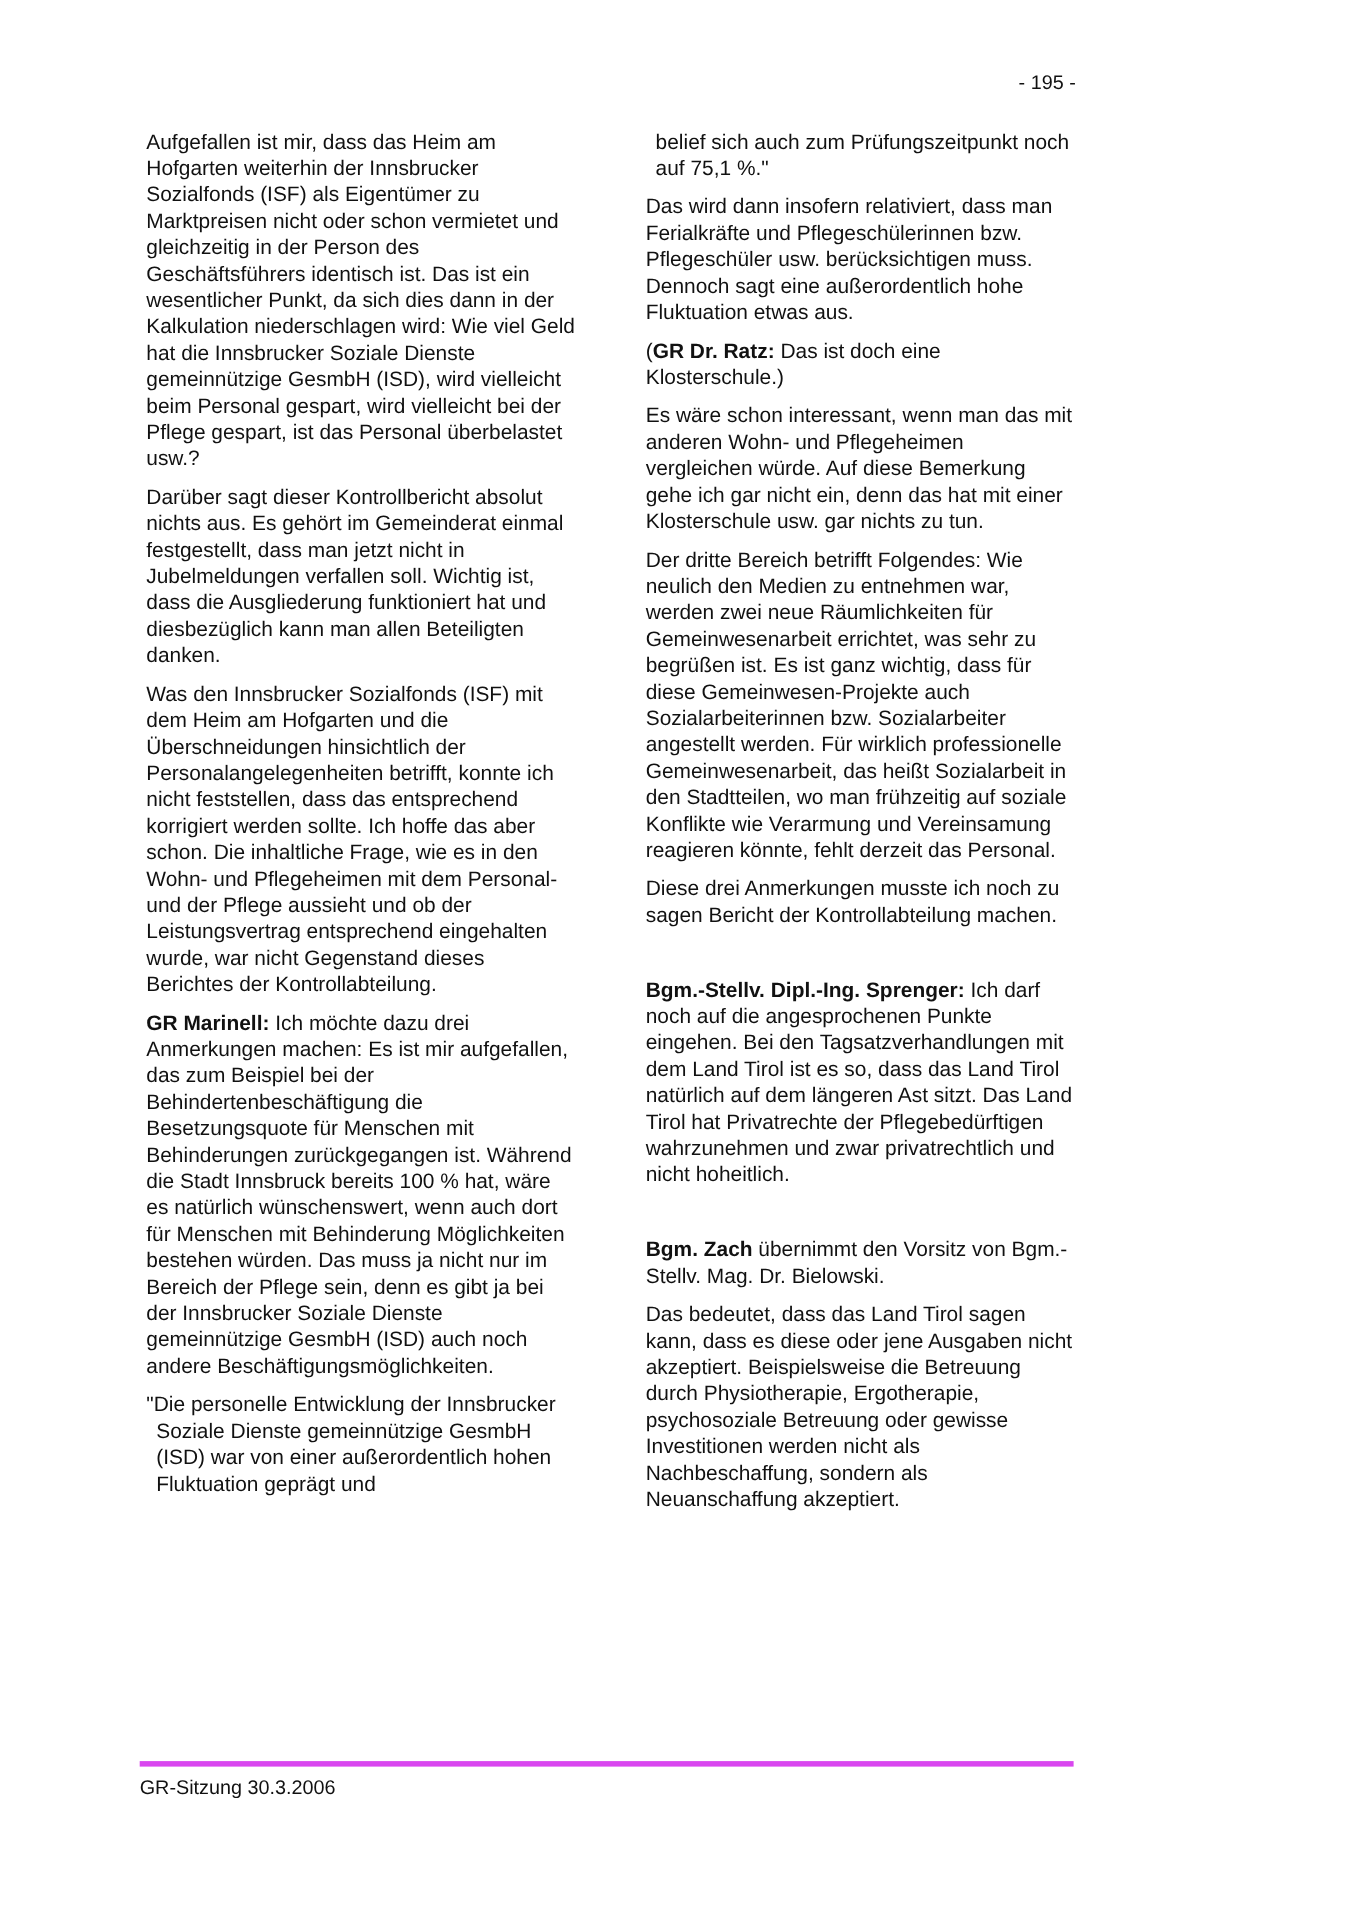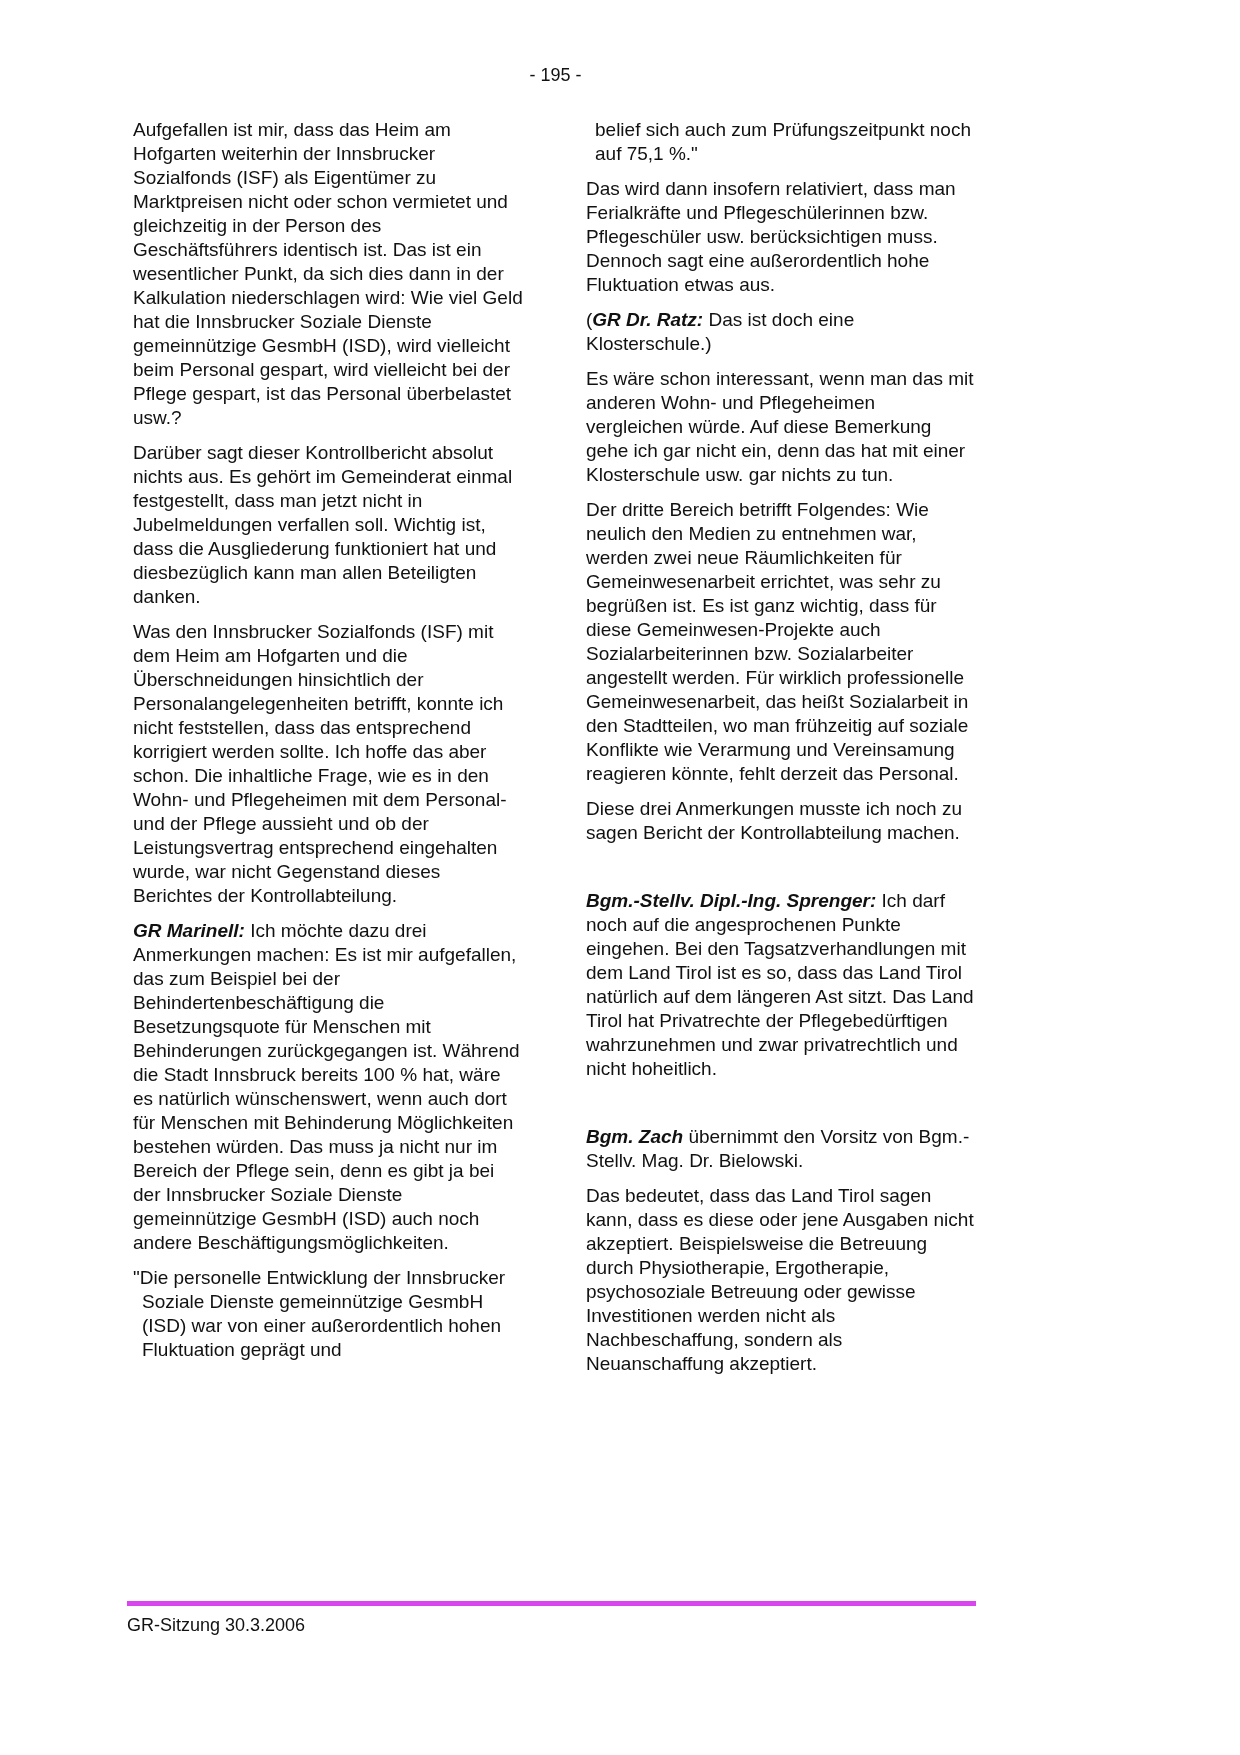--- a/index.html
+++ b/index.html
@@ -14,45 +14,45 @@
     background: #ffffff;
     color: #111111;
     font-family: "Liberation Sans", "DejaVu Sans", sans-serif;
     overflow: hidden;
   }
   .page-number {
     position: absolute;
     top: 64px;
     left: 133px;
     width: 845px;
-    text-align: center;
+    text-align: right;
     font-size: 18px;
     line-height: 22px;
   }
   .columns {
     position: absolute;
     top: 118px;
     left: 133px;
     width: 845px;
     display: flex;
     gap: 62px;
+    justify-content: space-between;
   }
   .col {
     flex: 0 0 391px;
     width: 391px;
     font-size: 19px;
     line-height: 24px;
     text-align: left;
   }
   .col p {
     margin: 0 0 11px 0;
   }
   .bold {
     font-weight: bold;
-    font-style: italic;
   }
   .gap-large {
     margin-top: 44px !important;
   }
   .quote-hang {
     padding-left: 9px;
     text-indent: -9px;
   }
   .quote-indent {
     padding-left: 9px;

